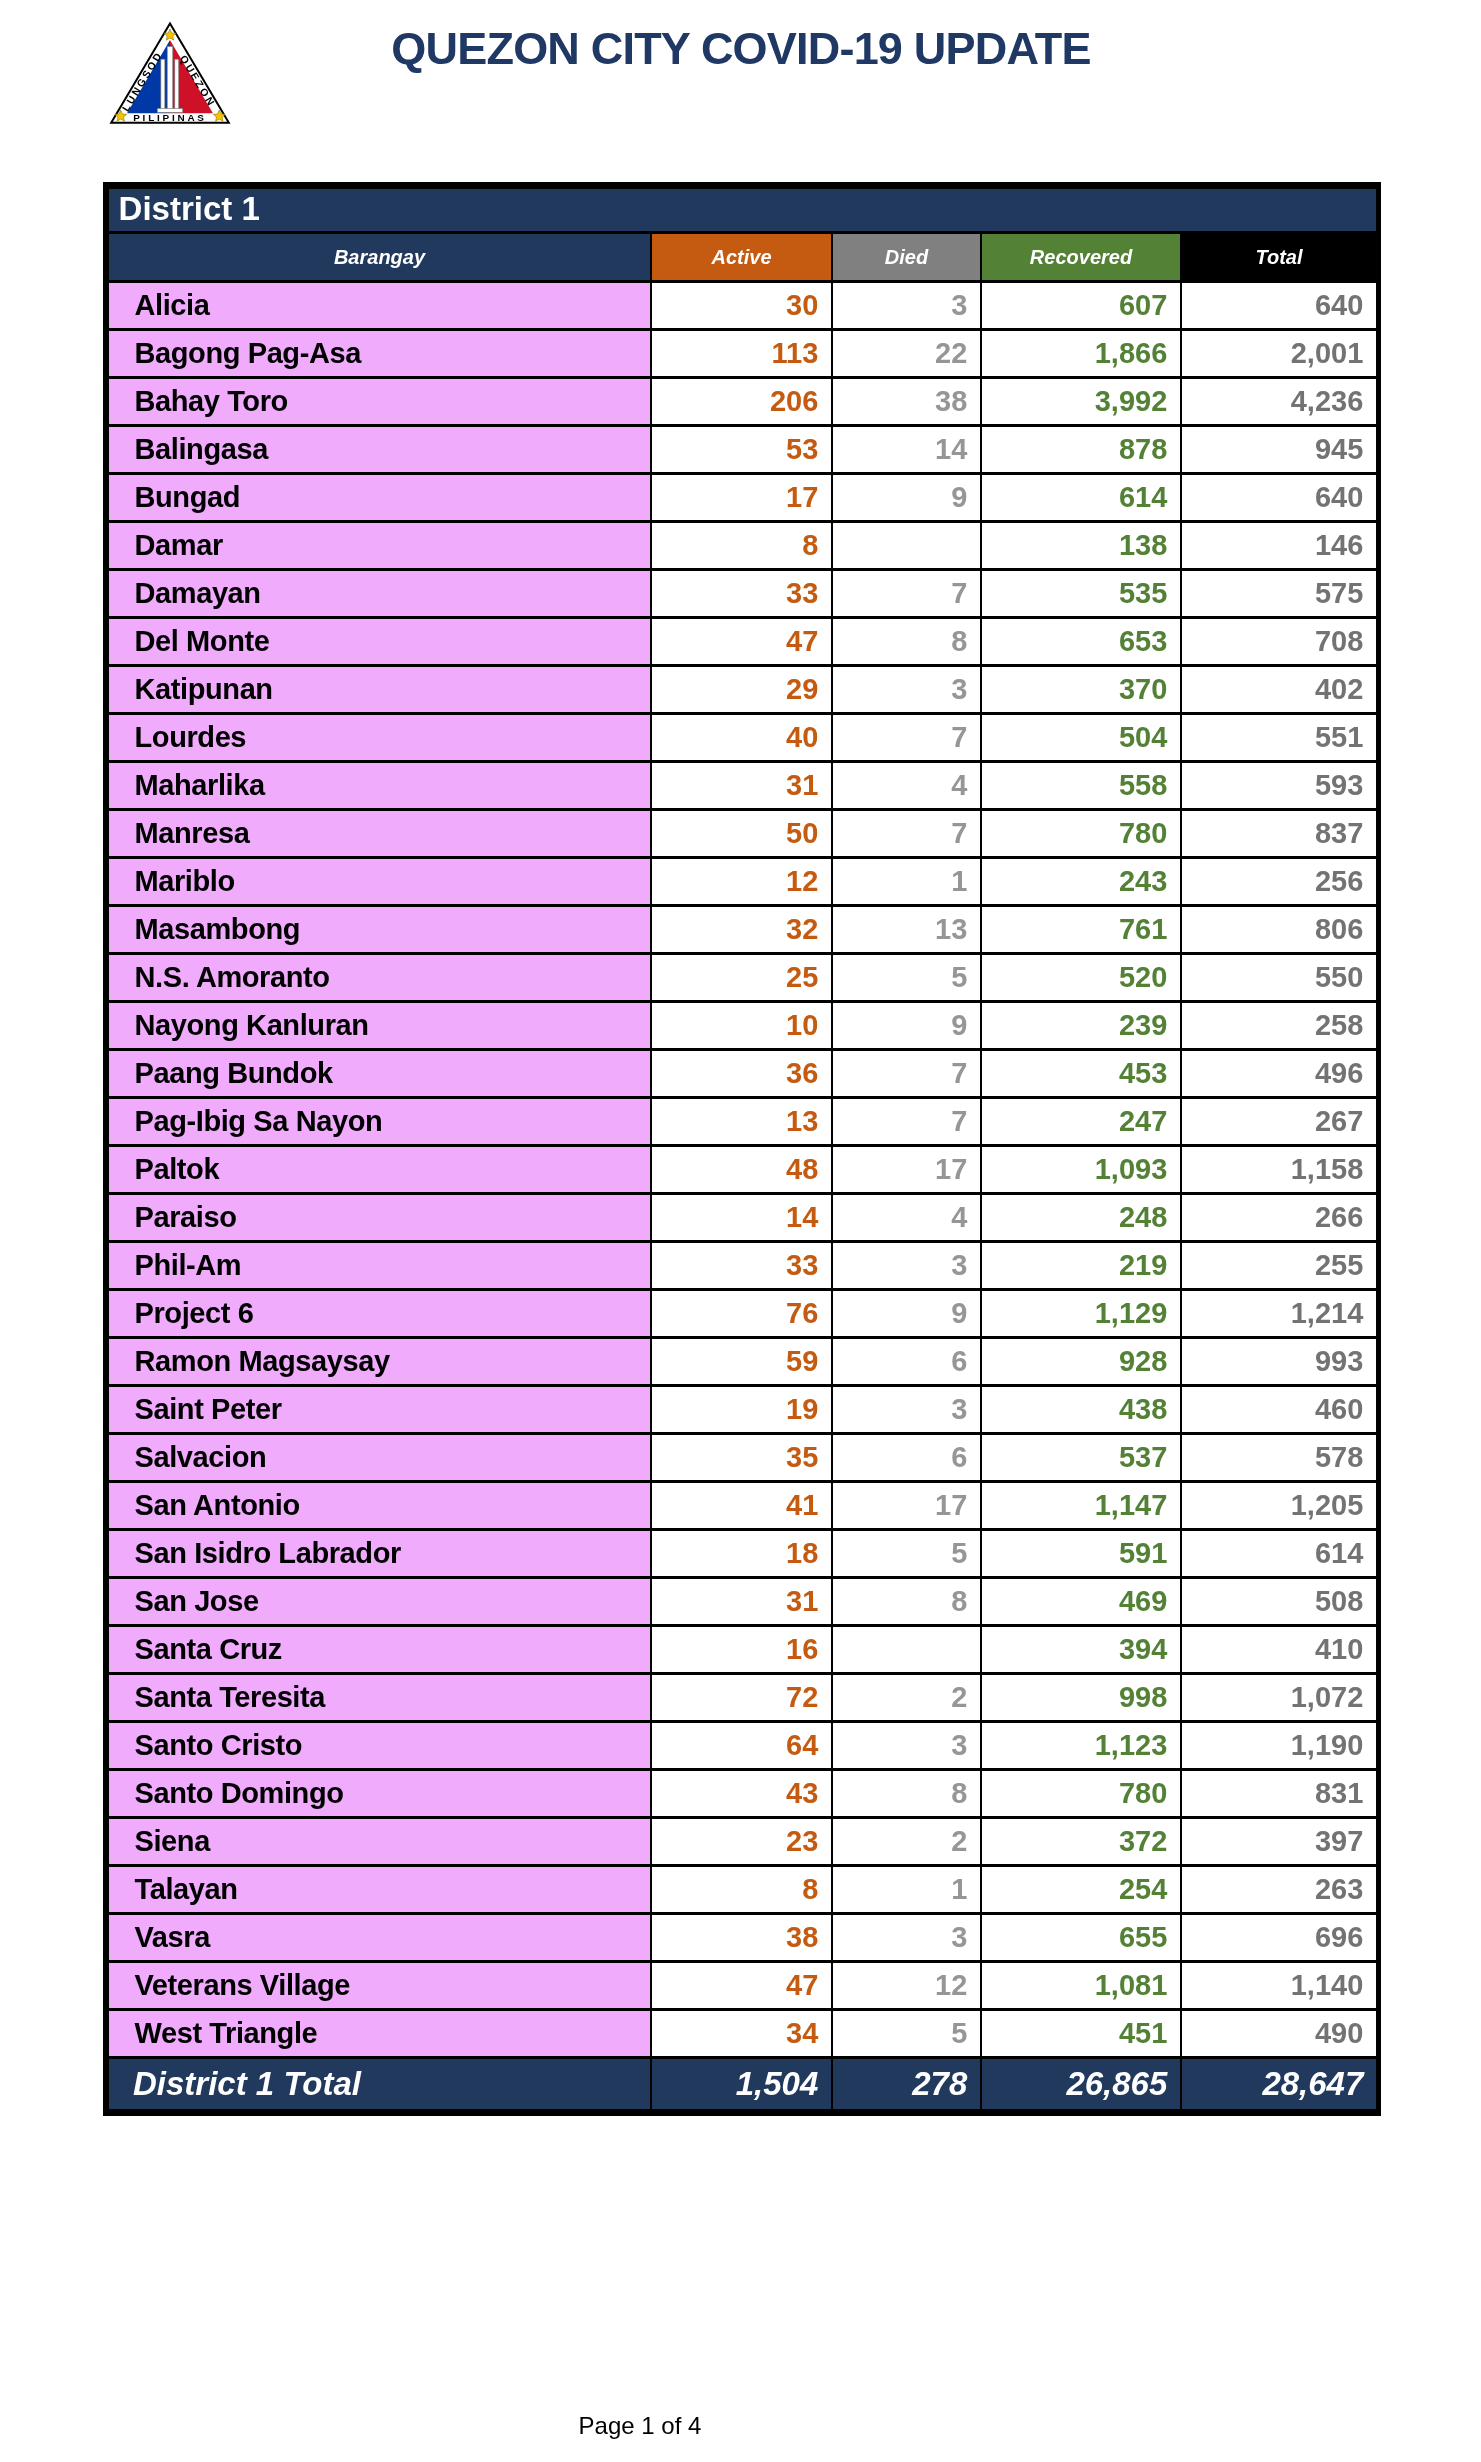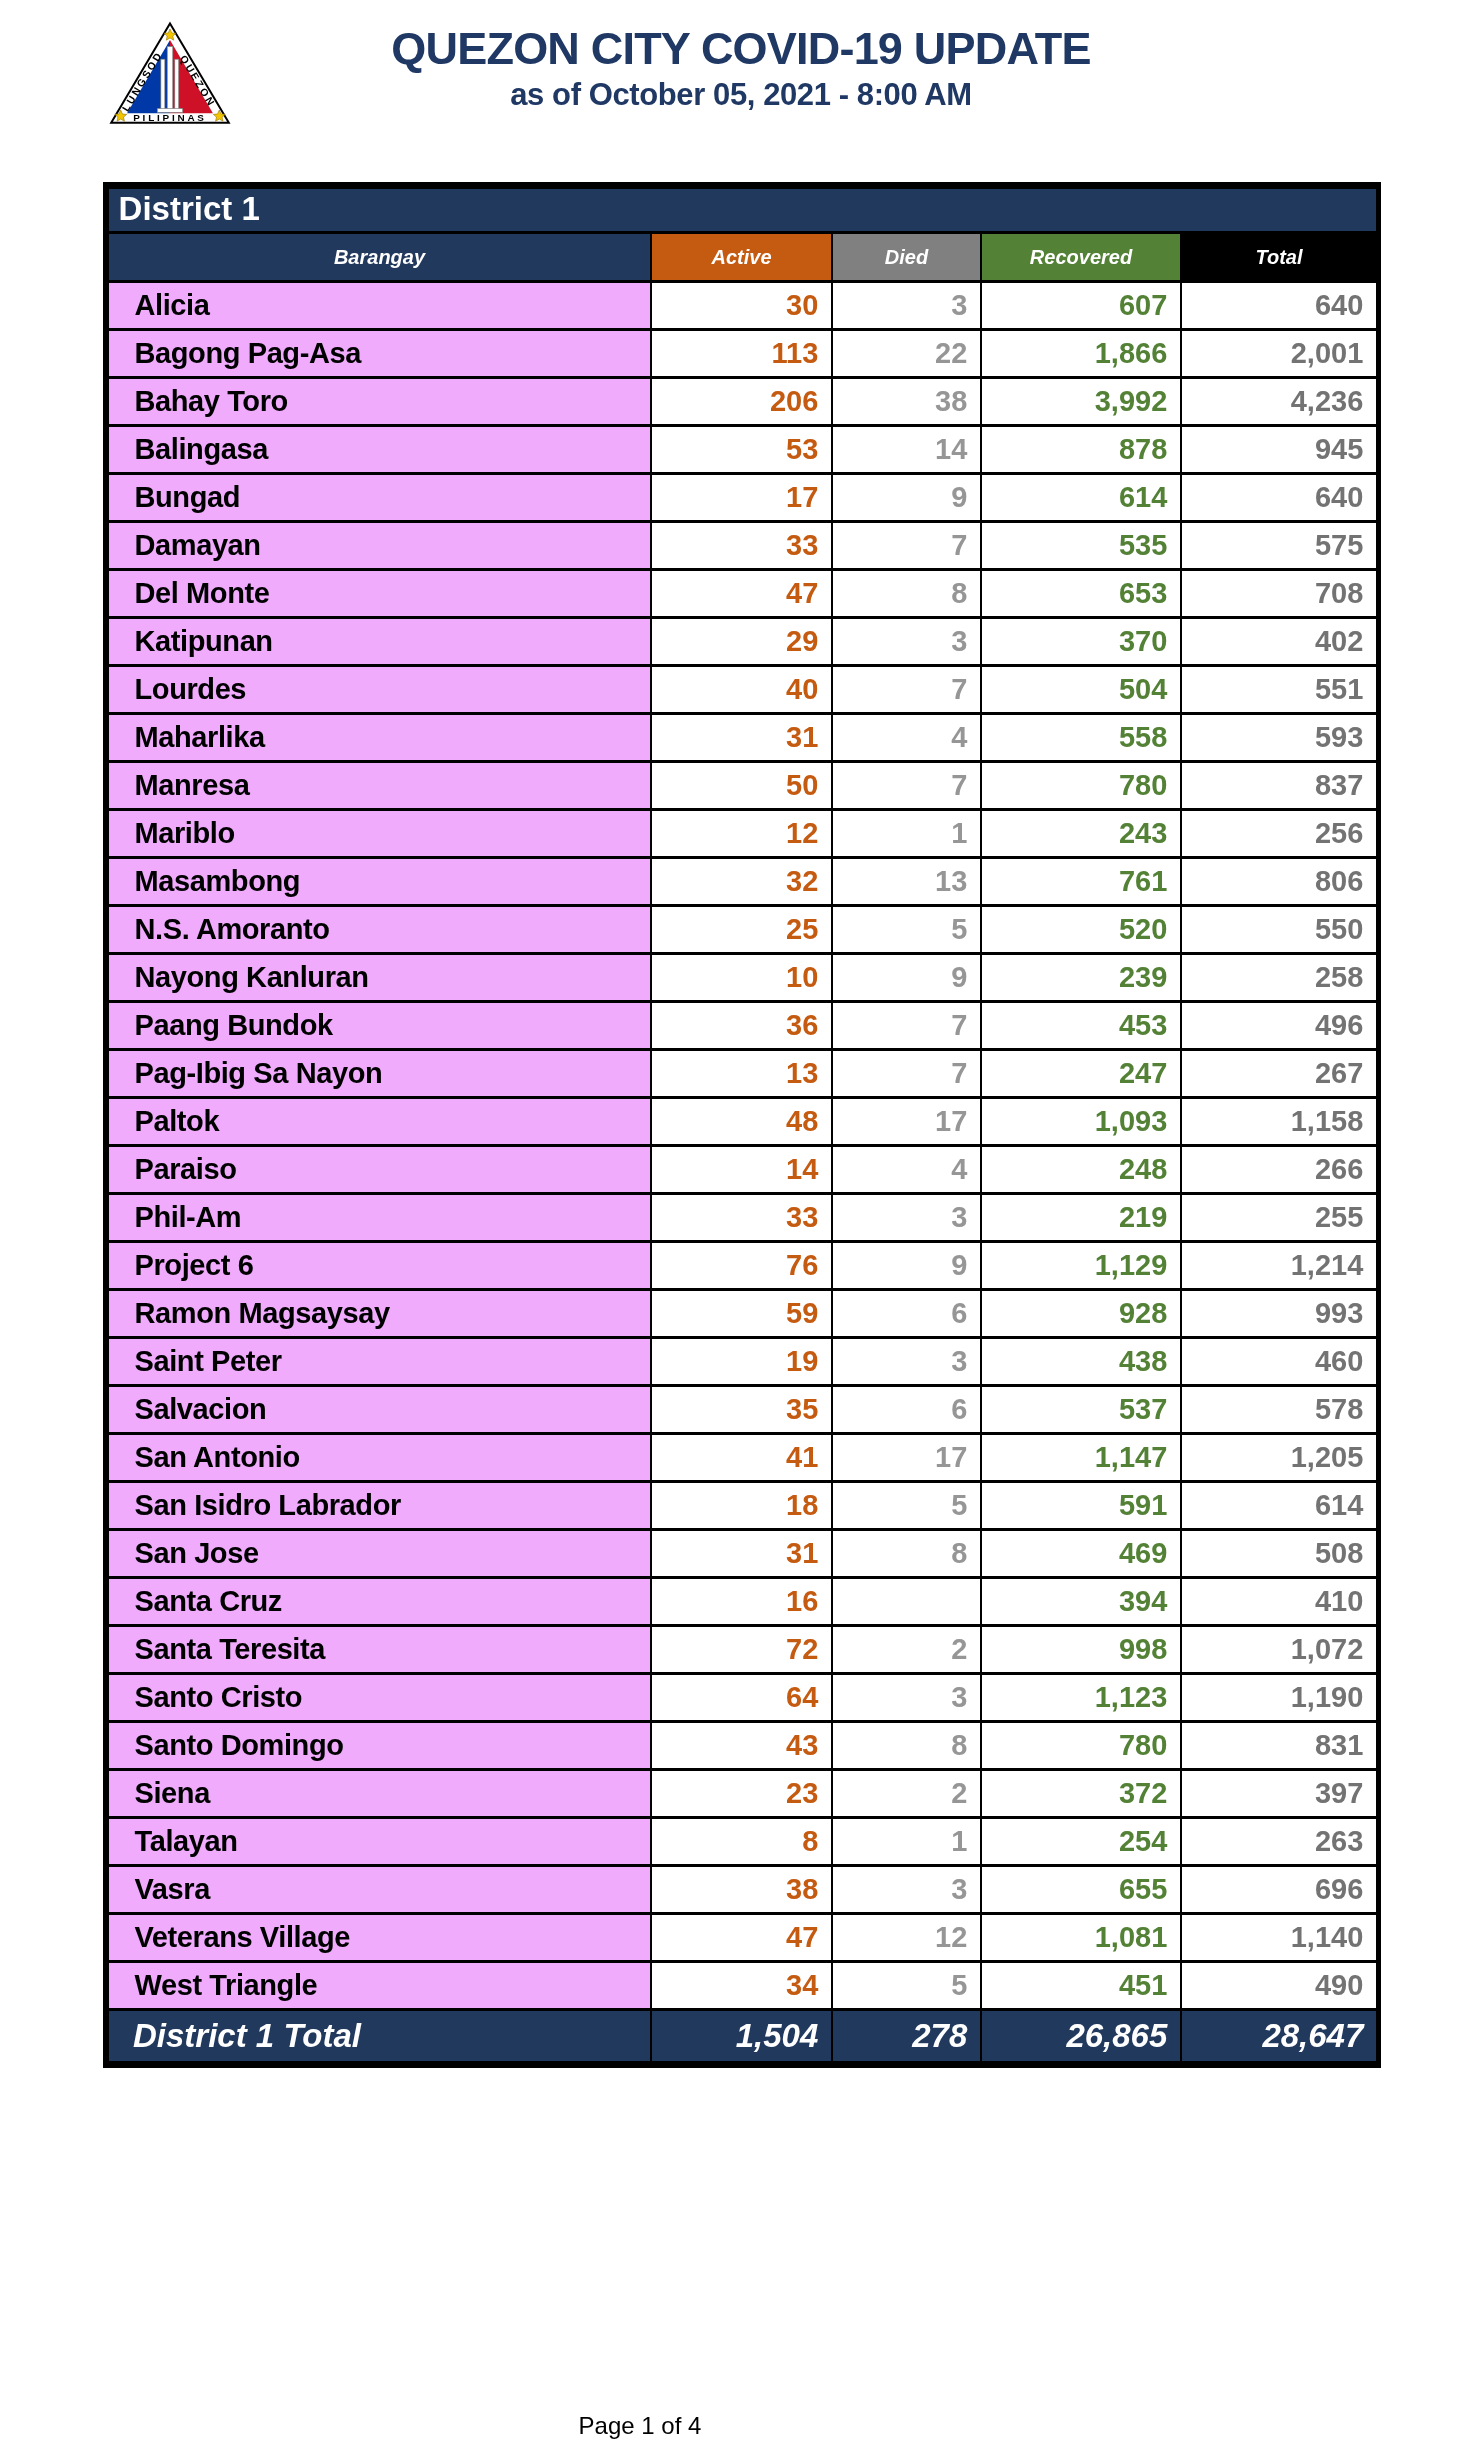--- a/index.html
+++ b/index.html
@@ -93,21 +93,20 @@
         <path d="M16 112 l2.2 5 5.3 .4 -4 3.5 1.2 5.2 -4.7 -2.8 -4.7 2.8 1.2 -5.2 -4 -3.5 5.3 -.4 Z"></path>
         <path d="M140 112 l2.2 5 5.3 .4 -4 3.5 1.2 5.2 -4.7 -2.8 -4.7 2.8 1.2 -5.2 -4 -3.5 5.3 -.4 Z"></path>
       </g>
       <text x="47" y="78" transform="rotate(-59 47 78)" text-anchor="middle" font-size="13" font-weight="bold" letter-spacing="3" fill="#000">LUNGSOD</text>
       <text x="109" y="78" transform="rotate(59 109 78)" text-anchor="middle" font-size="13" font-weight="bold" letter-spacing="3" fill="#000">QUEZON</text>
       <text x="78" y="126" text-anchor="middle" font-size="12.5" font-weight="bold" letter-spacing="3.5" fill="#000">PILIPINAS</text>
     </svg>
 
     <div class="titles">
       <h1>QUEZON CITY COVID-19 UPDATE</h1>
-      <h2>as of October 05, 2021 - 8:00 AM</h2>
     </div>
   </div>
 
   <div class="table-wrap">
     <table>
       <colgroup>
         <col style="width:543px">
         <col style="width:181px">
         <col style="width:149px">
         <col style="width:200px">
@@ -155,20 +154,27 @@
             <td class="num total">945</td>
           </tr>
           <tr>
             <td class="name">Bungad</td>
             <td class="num active">17</td>
             <td class="num died">9</td>
             <td class="num recovered">614</td>
             <td class="num total">640</td>
           </tr>
           <tr>
+            <td class="name">Damar</td>
+            <td class="num active">8</td>
+            <td class="num died"></td>
+            <td class="num recovered">138</td>
+            <td class="num total">146</td>
+          </tr>
+          <tr>
             <td class="name">Damayan</td>
             <td class="num active">33</td>
             <td class="num died">7</td>
             <td class="num recovered">535</td>
             <td class="num total">575</td>
           </tr>
           <tr>
             <td class="name">Del Monte</td>
             <td class="num active">47</td>
             <td class="num died">8</td>

